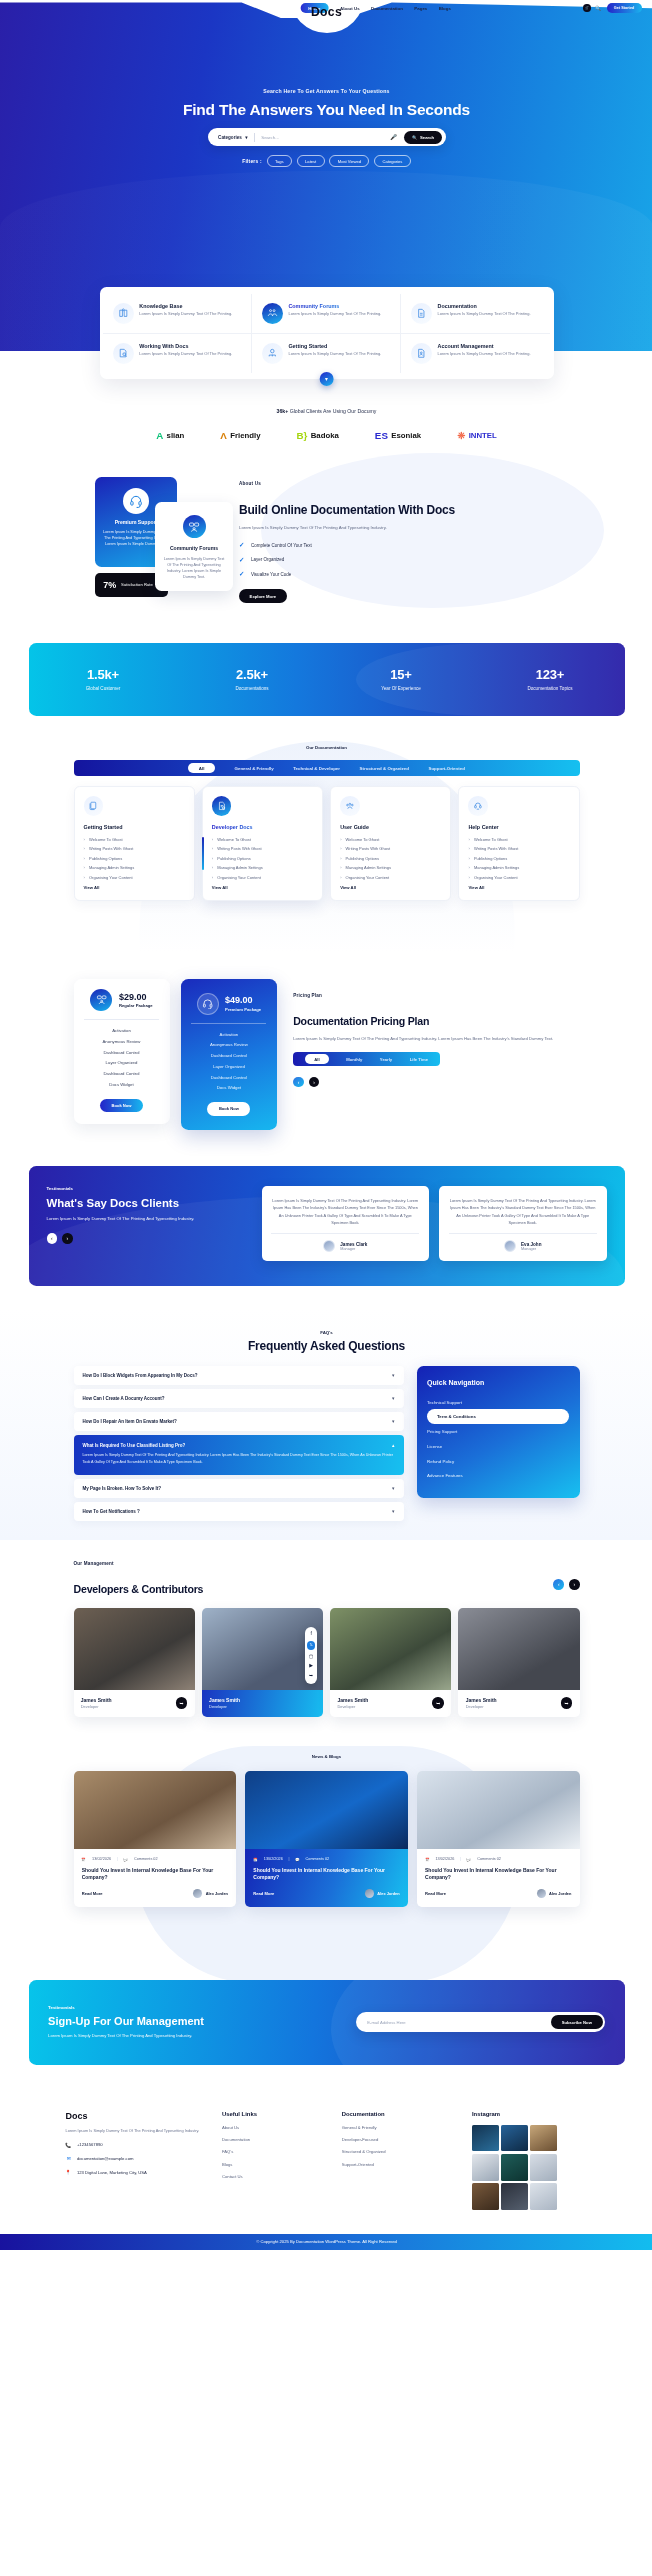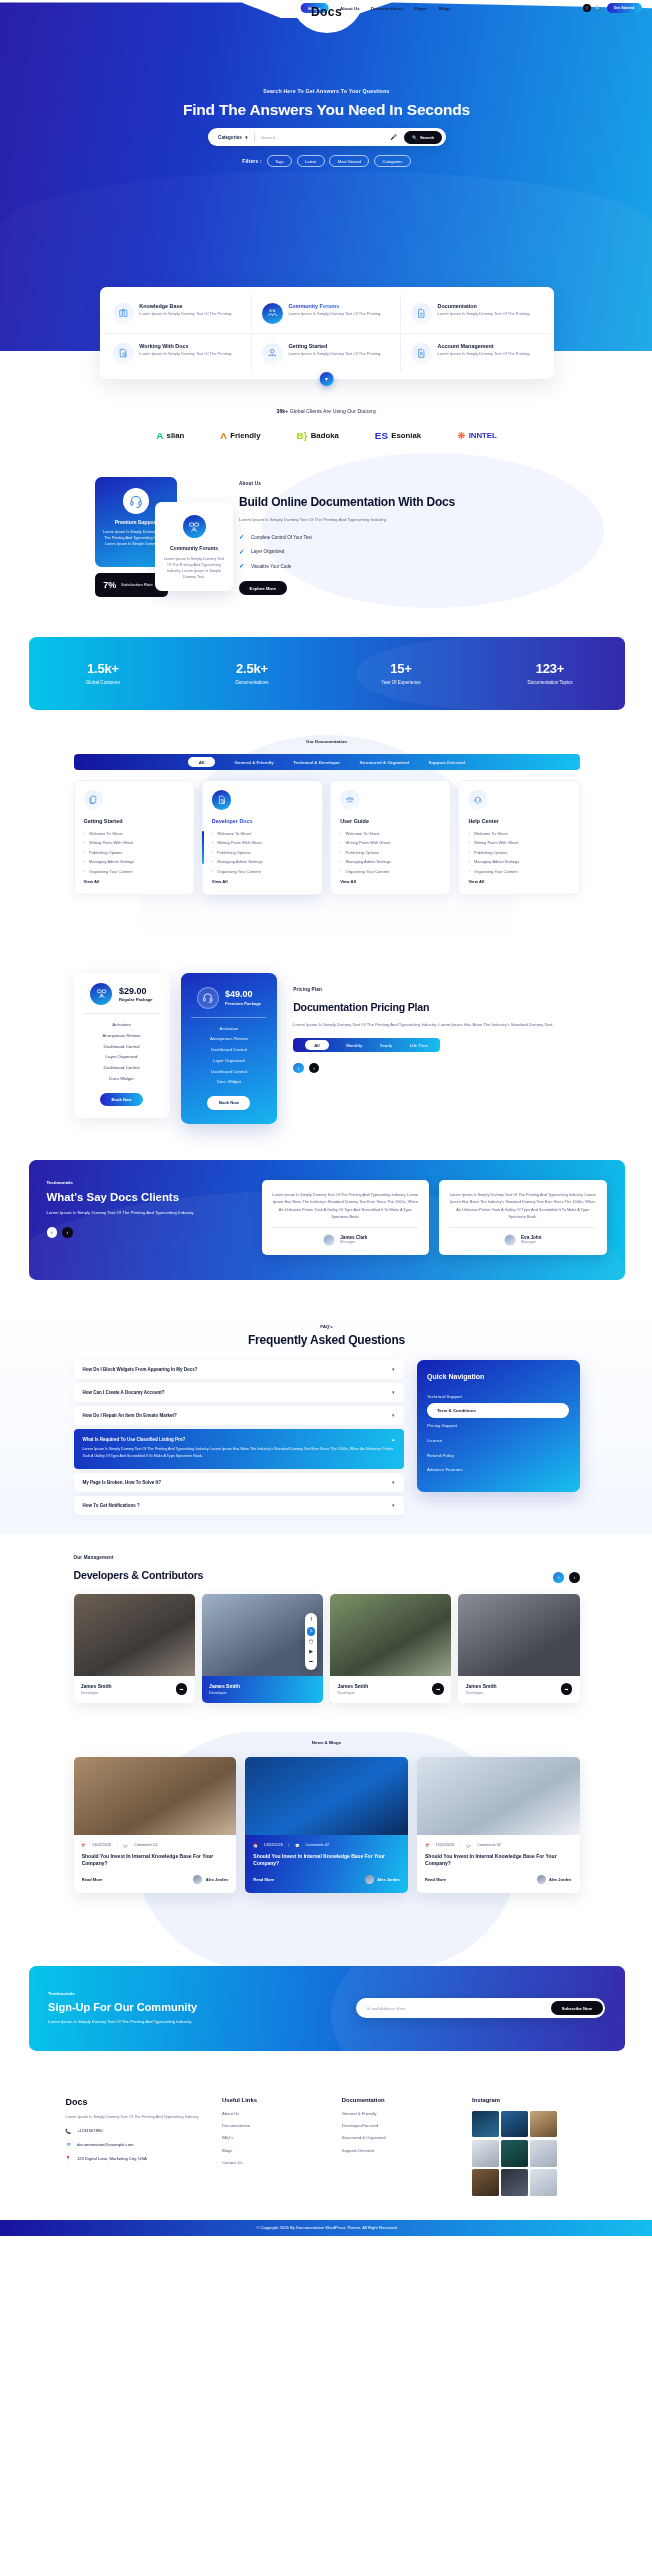--- a/index.html
+++ b/index.html
@@ -72,21 +72,21 @@
   .card-sat{width:73px;height:24.5px;border-radius:4.9px;background:#0b0b14;color:#fff;margin-top:5.7px;display:flex;align-items:center;gap:4.9px;padding:0 8.2px}
   .sat-n{font-size:9px;font-weight:800}
   .sat-l{font-size:4.2px;line-height:1.35}
   .card-forum{position:absolute;left:60px;top:25px;width:78px;background:#fff;border-radius:6.5px;box-shadow:0 5.7px 16.3px rgba(18,40,96,.13);padding:13px 7.3px 10.6px;text-align:center}
   .forum-ic{width:23px;height:23px;border-radius:50%;background:linear-gradient(160deg,#1a23b8,#18b0ec);margin:0 auto 7.3px;display:flex;align-items:center;justify-content:center}
   .forum-ic svg{width:12.2px;height:12.2px}
   .forum-t{font-size:5.1px;font-weight:800;color:#101a37;margin-bottom:4.1px}
   .forum-d{font-size:3.8px;line-height:1.62;color:#6f7893}
   .ab-right{flex:1;padding-top:4.1px;padding-right:33px}
   .eyebrow{font-size:4.6px;font-weight:700;color:#141d3c;letter-spacing:0.2px}
-  .h2{font-size:12px;font-weight:800;color:#0b1230;line-height:1.28;margin-top:9px;letter-spacing:-0.2px}
+  .h2{font-size:12px;font-weight:800;color:#0b1230;line-height:1.28;margin-top:17px;letter-spacing:-0.2px}
   .about-p{font-size:4.3px;color:#626b86;margin-top:6.5px;line-height:1.6}
   .ticks{margin-top:9px;display:flex;flex-direction:column;gap:6.5px}
   .tick{display:flex;align-items:center;gap:6.5px;font-size:4.5px;color:#1b2340;font-weight:500}
   .tk{color:#1b7ae8;font-size:6.5px;font-weight:700}
   .btn-dark{margin-top:10.6px;display:inline-block;background:#0b0b16;color:#fff;font-size:4.2px;font-weight:600;border-radius:9px;padding:4.9px 10.6px;border:none}
 
   
   .stats-sec{padding:24.5px 0 21px}
   .stats{width:596px;margin:0 auto;height:73px;border-radius:7.3px;background:linear-gradient(90deg,#04c4e8 0%,#1478dd 45%,#2a1fa8 100%);display:flex;align-items:center;position:relative;overflow:hidden}
   .stats:after{content:"";position:absolute;right:0;top:0;width:269px;height:100%;background:rgba(255,255,255,.05);border-radius:50% 0 0 50%}
@@ -176,21 +176,21 @@
   .faq-i.on .faq-q{color:#fff}
   .faq-i.on .faq-ch{color:#fff}
   .faq-a{font-size:3.7px;color:#eaf4ff;line-height:1.8;margin-top:4.1px}
   .qnav{width:163px;border-radius:6.5px;background:linear-gradient(150deg,#1421b5 0%,#1a6fd8 55%,#17c0f0 100%);padding:13px 10.6px 14.7px;color:#fff;box-shadow:0 6.5px 18px rgba(20,50,150,.2)}
   .qn-t{font-size:7px;font-weight:800;margin-bottom:9px}
   .qn-i{font-size:4.4px;color:#e4f1ff;padding:4.9px 0}
   .qn-i.on{background:#fff;color:#101a37;border-radius:8.2px;padding:4.9px 9.8px;font-weight:600}
 
   
   .team{position:relative;padding:21px 0 18px}
-  .team-head{width:506px;margin:0 auto;display:flex;align-items:flex-end;justify-content:space-between}
+  .team-head{width:506px;margin:0 auto;display:flex;align-items:center;justify-content:space-between}
   .team-grid{width:506px;margin:11.4px auto 0;display:grid;grid-template-columns:repeat(4,1fr);gap:7.3px}
   .tm{border-radius:4.9px;overflow:hidden;background:#fff;box-shadow:0 4.1px 13px rgba(20,40,90,.09);position:relative}
   .tm-img{height:82px;background:linear-gradient(160deg,#9fb0c6,#6d7f99);position:relative;overflow:hidden}
   .tm-img.a{background:linear-gradient(150deg,#6d6053,#3c3a38 60%,#8e8276)}
   .tm-img.b{background:linear-gradient(150deg,#9fb2c8,#4f5b72 70%)}
   .tm-img.c{background:linear-gradient(150deg,#7e9166,#3d4a3a 60%,#9aa78d)}
   .tm-img.d{background:linear-gradient(150deg,#8a8d96,#44474f 70%)}
   .tm-foot{padding:6.5px 7.3px 7.3px;display:flex;align-items:center;justify-content:space-between}
   .tm-foot.on{background:linear-gradient(100deg,#1a35c1,#17bdf0);color:#fff}
   .tm-n{font-size:5px;font-weight:800;color:#101a37}
@@ -961,21 +961,21 @@
 
     <div class="explore-c">
       <button class="btn-dark">Explore More</button>
     </div>
   </section>
 
   <section class="news-sec">
     <div class="news">
       <div class="nw-left">
         <div class="ts-eyebrow">Testimonials</div>
-        <h2 class="nw-t">Sign-Up For Our Community</h2>
+        <h2 class="nw-t">Sign-Up For Our Management</h2>
         <p class="nw-p">Lorem Ipsum Is Simply Dummy Text Of The Printing And Typesetting Industry.</p>
       </div>
       <div class="nw-form">
         <div class="nw-box">
           <span class="nw-in">E-mail Address  Here</span>
           <button class="nw-btn">Subscribe Now</button>
         </div>
       </div>
     </div>
   </section>

